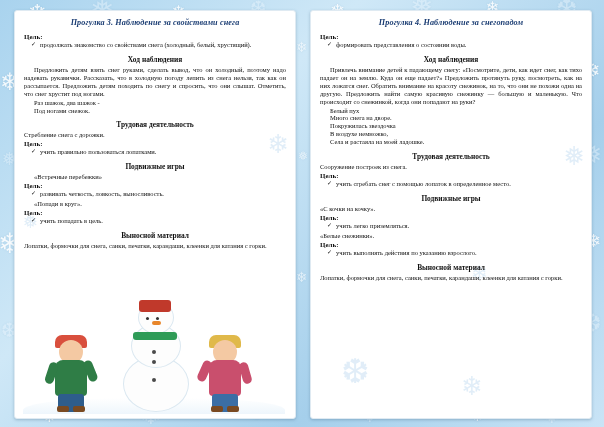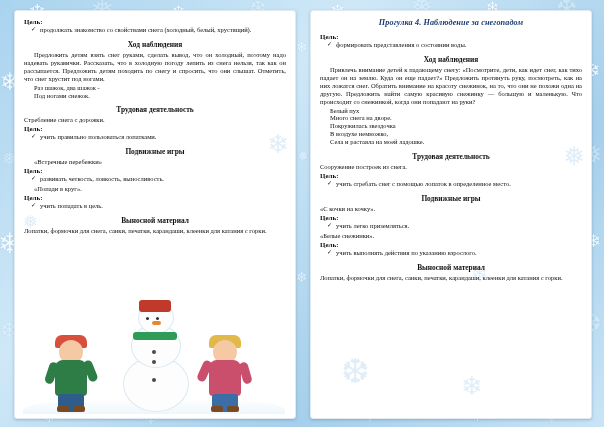--- a/index.html
+++ b/index.html
@@ -160,20 +160,21 @@
     <span class="flake dim" style="left:360px;top:402px;font-size:24px;">❄</span>
     <span class="flake" style="left:470px;top:406px;font-size:18px;">❅</span>
     <span class="flake dim" style="left:540px;top:400px;font-size:28px;">❄</span>
   </div>
 
   <div class="card left">
     <div class="card-inner">
       <span class="wm" style="right:6px;top:118px;font-size:26px;">❄</span>
       <span class="wm" style="left:8px;top:200px;font-size:18px;">❅</span>
 
+      <div class="doc-title">Прогулка 3. Наблюдение за свойствами снега</div>
 
       <div class="lbl">Цель:</div>
       <ul class="bul">
         <li>продолжать знакомство со свойствами снега (холодный, белый, хрустящий).</li>
       </ul>
 
       <div class="sec-h">Ход наблюдения</div>
       <p class="t">Предложить детям взять снег руками, сделать вывод, что он холодный, поэтому надо надевать рукавички. Рассказать, что в холодную погоду лепить из снега нельзя, так как он рассыпается. Предложить детям походить по снегу и спросить, что они слышат. Отметить, что снег хрустит под ногами.</p>
       <div class="dash">Раз шажок, два шажок -</div>
       <div class="dash">Под ногами снежок.</div>

